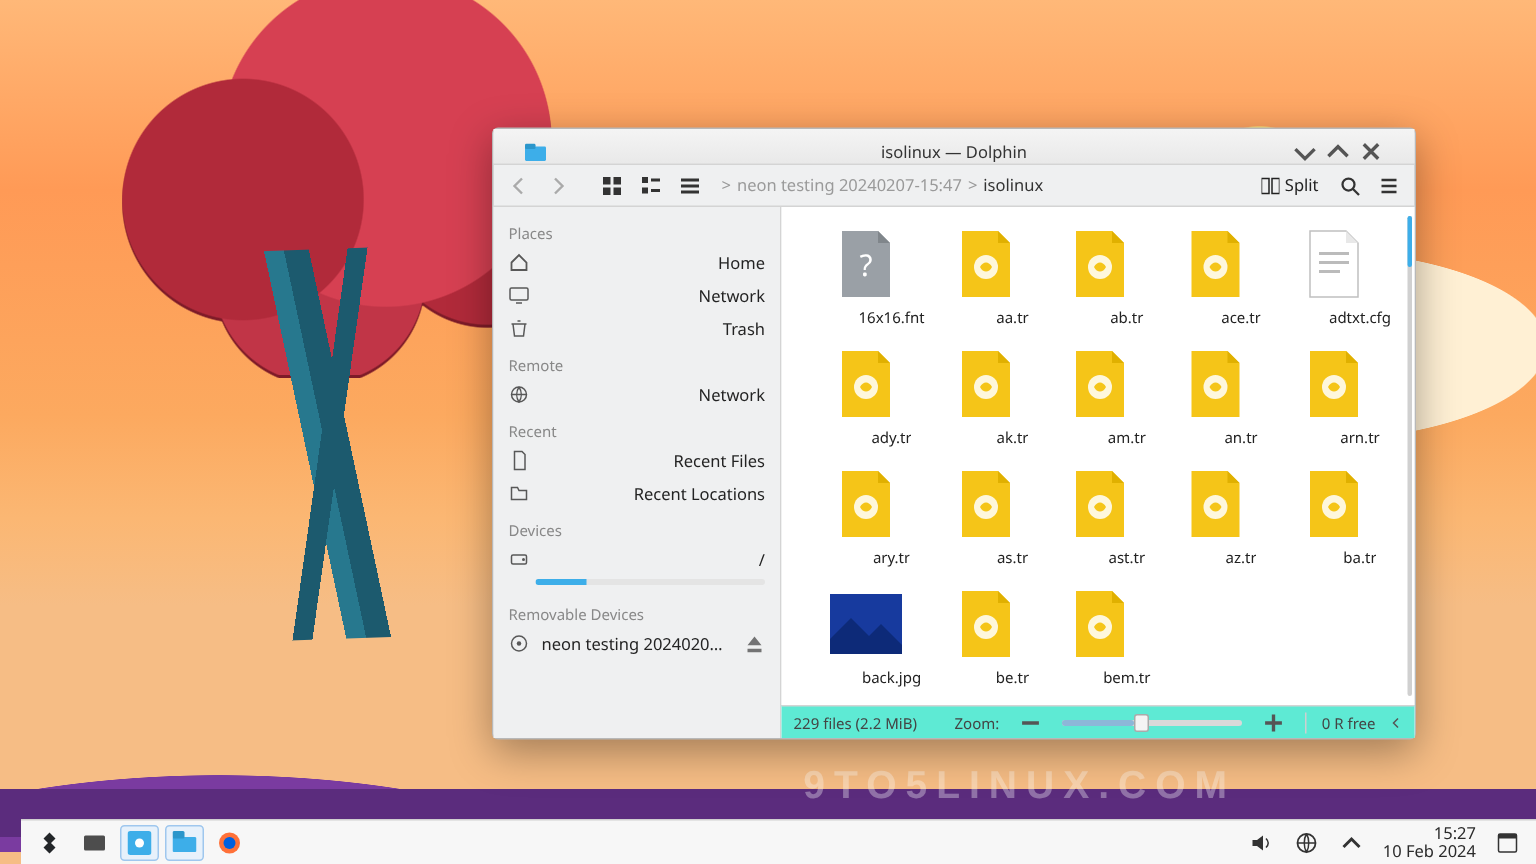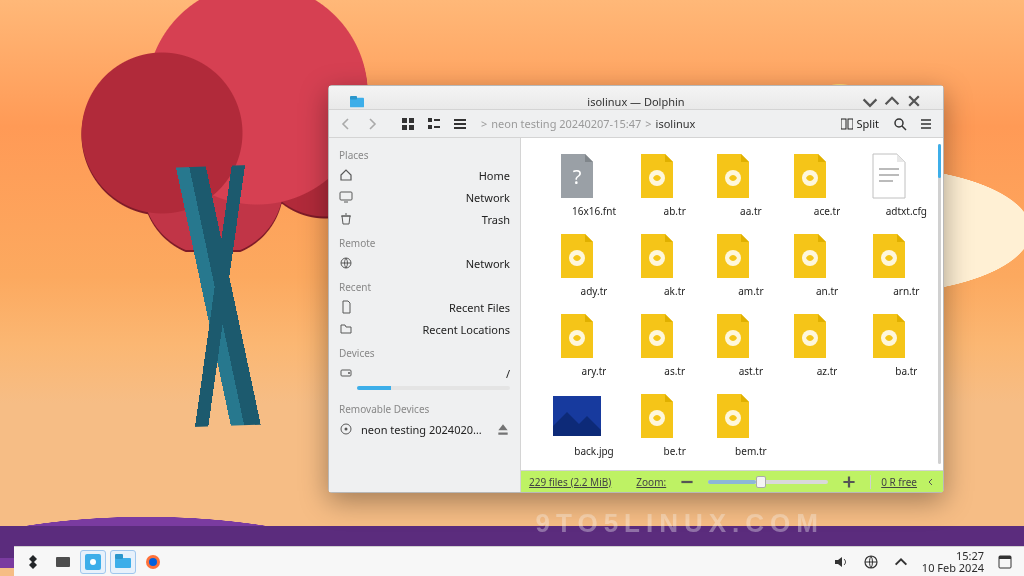--- a/index.html
+++ b/index.html
@@ -100,21 +100,21 @@
 .grid { display:grid; grid-template-columns: repeat(5, 1fr); gap:2px 2px;
   padding:10px 14px 10px 14px; }
 .file { display:flex; flex-direction:column; align-items:center; gap:4px; padding:4px 2px 8px;
   font-size:10px; color:#222; }
 .file .ficon{ width:48px; height:48px; display:flex;align-items:center;justify-content:center;}
 .file .fname{ max-width:86px; text-align:center; white-space:nowrap; overflow:hidden; text-overflow:ellipsis;margin-left:35px;}
 .view-scroll-hint{position:absolute; right:2px; top:6px; bottom:6px; width:3px; background:#d0d0d0; border-radius:2px;}
 .view-scroll-hint::before{content:"";position:absolute;left:0;right:0;top:0;height:34px;background:#3daee9;border-radius:2px;}
 
 .status { height:22px; display:flex; align-items:center; gap:10px; padding:0 8px;
-  border-top:1px solid #d4d4d4; font-size:10px; color:#444; background:#bef264;text-decoration:underline;}
+  border-top:1px solid #d4d4d4; font-size:10px; color:#444; background:#5eead4;}
 .status .spacer{flex:1;}
 .zoom-slider{ width:120px; height:4px; background:#d9d9d9; border-radius:2px; position:relative;}
 .zoom-slider .fill{position:absolute;left:0;top:0;bottom:0;width:40%;background:#8db7d8;border-radius:2px;}
 .zoom-slider .knob{position:absolute;left:40%;top:-4px;width:10px;height:12px;background:#f4f4f4;border:1px solid #aaa;border-radius:2px;}
 .status .sep{width:1px;height:14px;background:#cfcfcf;}
 </style>
 </head>
 <body>
 
 <div class="desktop">
@@ -302,32 +302,32 @@
               </div>
               <div class="file">
                 <span class="ficon">
                   <svg width="40" height="48" viewBox="0 0 40 48">
                     <path d="M4 2H28L36 10V46H4Z" fill="#f5c518"></path>
                     <path d="M28 2V10H36Z" fill="#e0b000"></path>
                     <circle cx="20" cy="26" r="8" fill="#fff" opacity=".85"></circle>
                     <path d="M16 26c2-4 6-4 8 0-2 4-6 4-8 0z" fill="#f5c518"></path>
                   </svg>
                 </span>
+                <span class="fname">aa.tr</span>
+              </div>
+              <div class="file">
+                <span class="ficon">
+                  <svg width="40" height="48" viewBox="0 0 40 48">
+                    <path d="M4 2H28L36 10V46H4Z" fill="#f5c518"></path>
+                    <path d="M28 2V10H36Z" fill="#e0b000"></path>
+                    <circle cx="20" cy="26" r="8" fill="#fff" opacity=".85"></circle>
+                    <path d="M16 26c2-4 6-4 8 0-2 4-6 4-8 0z" fill="#f5c518"></path>
+                  </svg>
+                </span>
                 <span class="fname">ab.tr</span>
-              </div>
-              <div class="file">
-                <span class="ficon">
-                  <svg width="40" height="48" viewBox="0 0 40 48">
-                    <path d="M4 2H28L36 10V46H4Z" fill="#f5c518"></path>
-                    <path d="M28 2V10H36Z" fill="#e0b000"></path>
-                    <circle cx="20" cy="26" r="8" fill="#fff" opacity=".85"></circle>
-                    <path d="M16 26c2-4 6-4 8 0-2 4-6 4-8 0z" fill="#f5c518"></path>
-                  </svg>
-                </span>
-                <span class="fname">aa.tr</span>
               </div>
               <div class="file">
                 <span class="ficon">
                   <svg width="40" height="48" viewBox="0 0 40 48">
                     <path d="M4 2H28L36 10V46H4Z" fill="#f5c518"></path>
                     <path d="M28 2V10H36Z" fill="#e0b000"></path>
                     <circle cx="20" cy="26" r="8" fill="#fff" opacity=".85"></circle>
                     <path d="M16 26c2-4 6-4 8 0-2 4-6 4-8 0z" fill="#f5c518"></path>
                   </svg>
                 </span>

